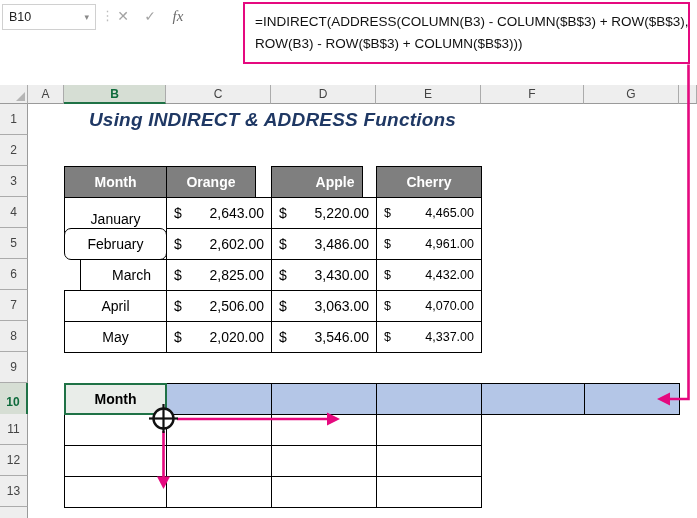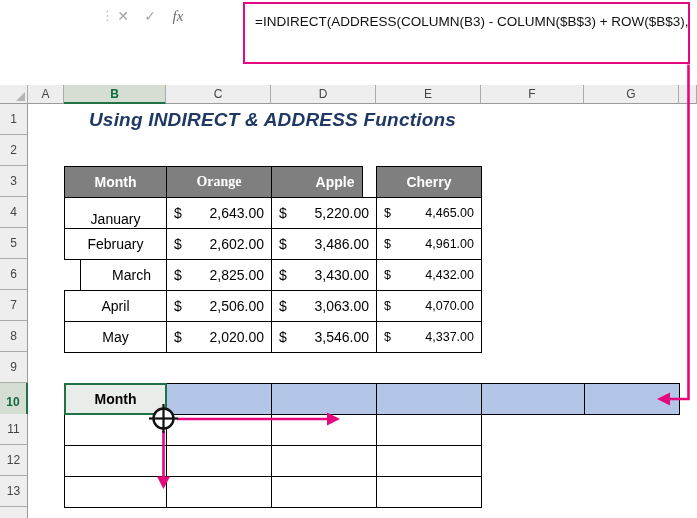--- a/index.html
+++ b/index.html
@@ -61,26 +61,31 @@
   .wm-brand{font-size:17px;font-weight:bold;color:#c8cfd9}
   .wm-tagline{font-size:7.5px;letter-spacing:2px;color:#d3d8df;margin-top:2px}
 
   .overlay{position:absolute;left:0;top:0;pointer-events:none;z-index:9}
 </style>
 </head>
 <body>
 
 <div class="screen">
 
+  <div class="name-box">
+    <span>B10</span>
+    <span class="nb-arrow">▾</span>
+  </div>
   <span class="fb-grip">⋮</span>
   <span class="fb-btn cancel">✕</span>
   <span class="fb-btn enter">✓</span>
   <span class="fb-btn fx">fx</span>
   <div class="formula-box">
     <div>=INDIRECT(ADDRESS(COLUMN(B3) - COLUMN($B$3) + ROW($B$3),</div>
+    <div>ROW(B3) - ROW($B$3) + COLUMN($B$3)))</div>
   </div>
 
   <div class="corner-box">
     <span class="corner-tri"></span>
   </div>
   <div id="col-headers">
       <div class="col-header" style="left: 28px; top: 85px; width: 36px; height: 19px;">A</div>
       <div class="col-header active" style="left: 64px; top: 85px; width: 102px; height: 19px;">B</div>
       <div class="col-header" style="left: 166px; top: 85px; width: 105px; height: 19px;">C</div>
       <div class="col-header" style="left: 271px; top: 85px; width: 105px; height: 19px;">D</div>
@@ -114,37 +119,37 @@
       <polyline points="12,1.5 12,12 21,17.2" fill="none" stroke="#d8dde3" stroke-width="1.4"></polyline>
     </svg>
     <div class="wm-text">
       <span class="wm-brand">ExcelDemy</span>
       <span class="wm-tagline">EXCEL · DATA · BI</span>
     </div>
   </div>
 
   <div id="sheet-cells">
       <div class="cell thead-cell" style="left: 64px; top: 166px; width: 103px; height: 32px;">Month</div>
-      <div class="cell thead-cell" style="left: 166px; top: 166px; width: 106px; height: 32px; font-family: Liberation Serif, serif;">Orange</div>
+      <div class="cell thead-cell" style="left: 166px; top: 166px; width: 90px; height: 32px;">Orange</div>
       <div class="cell thead-cell" style="left: 271px; top: 166px; width: 92px; height: 32px; padding-left: 36px;">Apple</div>
       <div class="cell thead-cell" style="left: 376px; top: 166px; width: 106px; height: 32px;">Cherry</div>
       <div class="cell month-cell" style="left: 64px; top: 197px; width: 103px; height: 44px;">January</div>
       <div class="cell value-cell" style="left: 166px; top: 197px; width: 106px; height: 32px;">
         <span>$</span>
         <span>2,643.00</span>
       </div>
       <div class="cell value-cell" style="left: 271px; top: 197px; width: 106px; height: 32px;">
         <span>$</span>
         <span>5,220.00</span>
       </div>
       <div class="cell value-cell small" style="left: 376px; top: 197px; width: 106px; height: 32px;">
         <span>$</span>
         <span>4,465.00</span>
       </div>
-      <div class="cell month-cell" style="left: 64px; top: 228px; width: 103px; height: 32px;">February</div>
+      <div class="cell month-cell" style="left: 64px; top: 228px; width: 103px; height: 32px; border-radius: 7px;">February</div>
       <div class="cell value-cell" style="left: 166px; top: 228px; width: 106px; height: 32px;">
         <span>$</span>
         <span>2,602.00</span>
       </div>
       <div class="cell value-cell" style="left: 271px; top: 228px; width: 106px; height: 32px;">
         <span>$</span>
         <span>3,486.00</span>
       </div>
       <div class="cell value-cell small" style="left: 376px; top: 228px; width: 106px; height: 32px;">
         <span>$</span>

